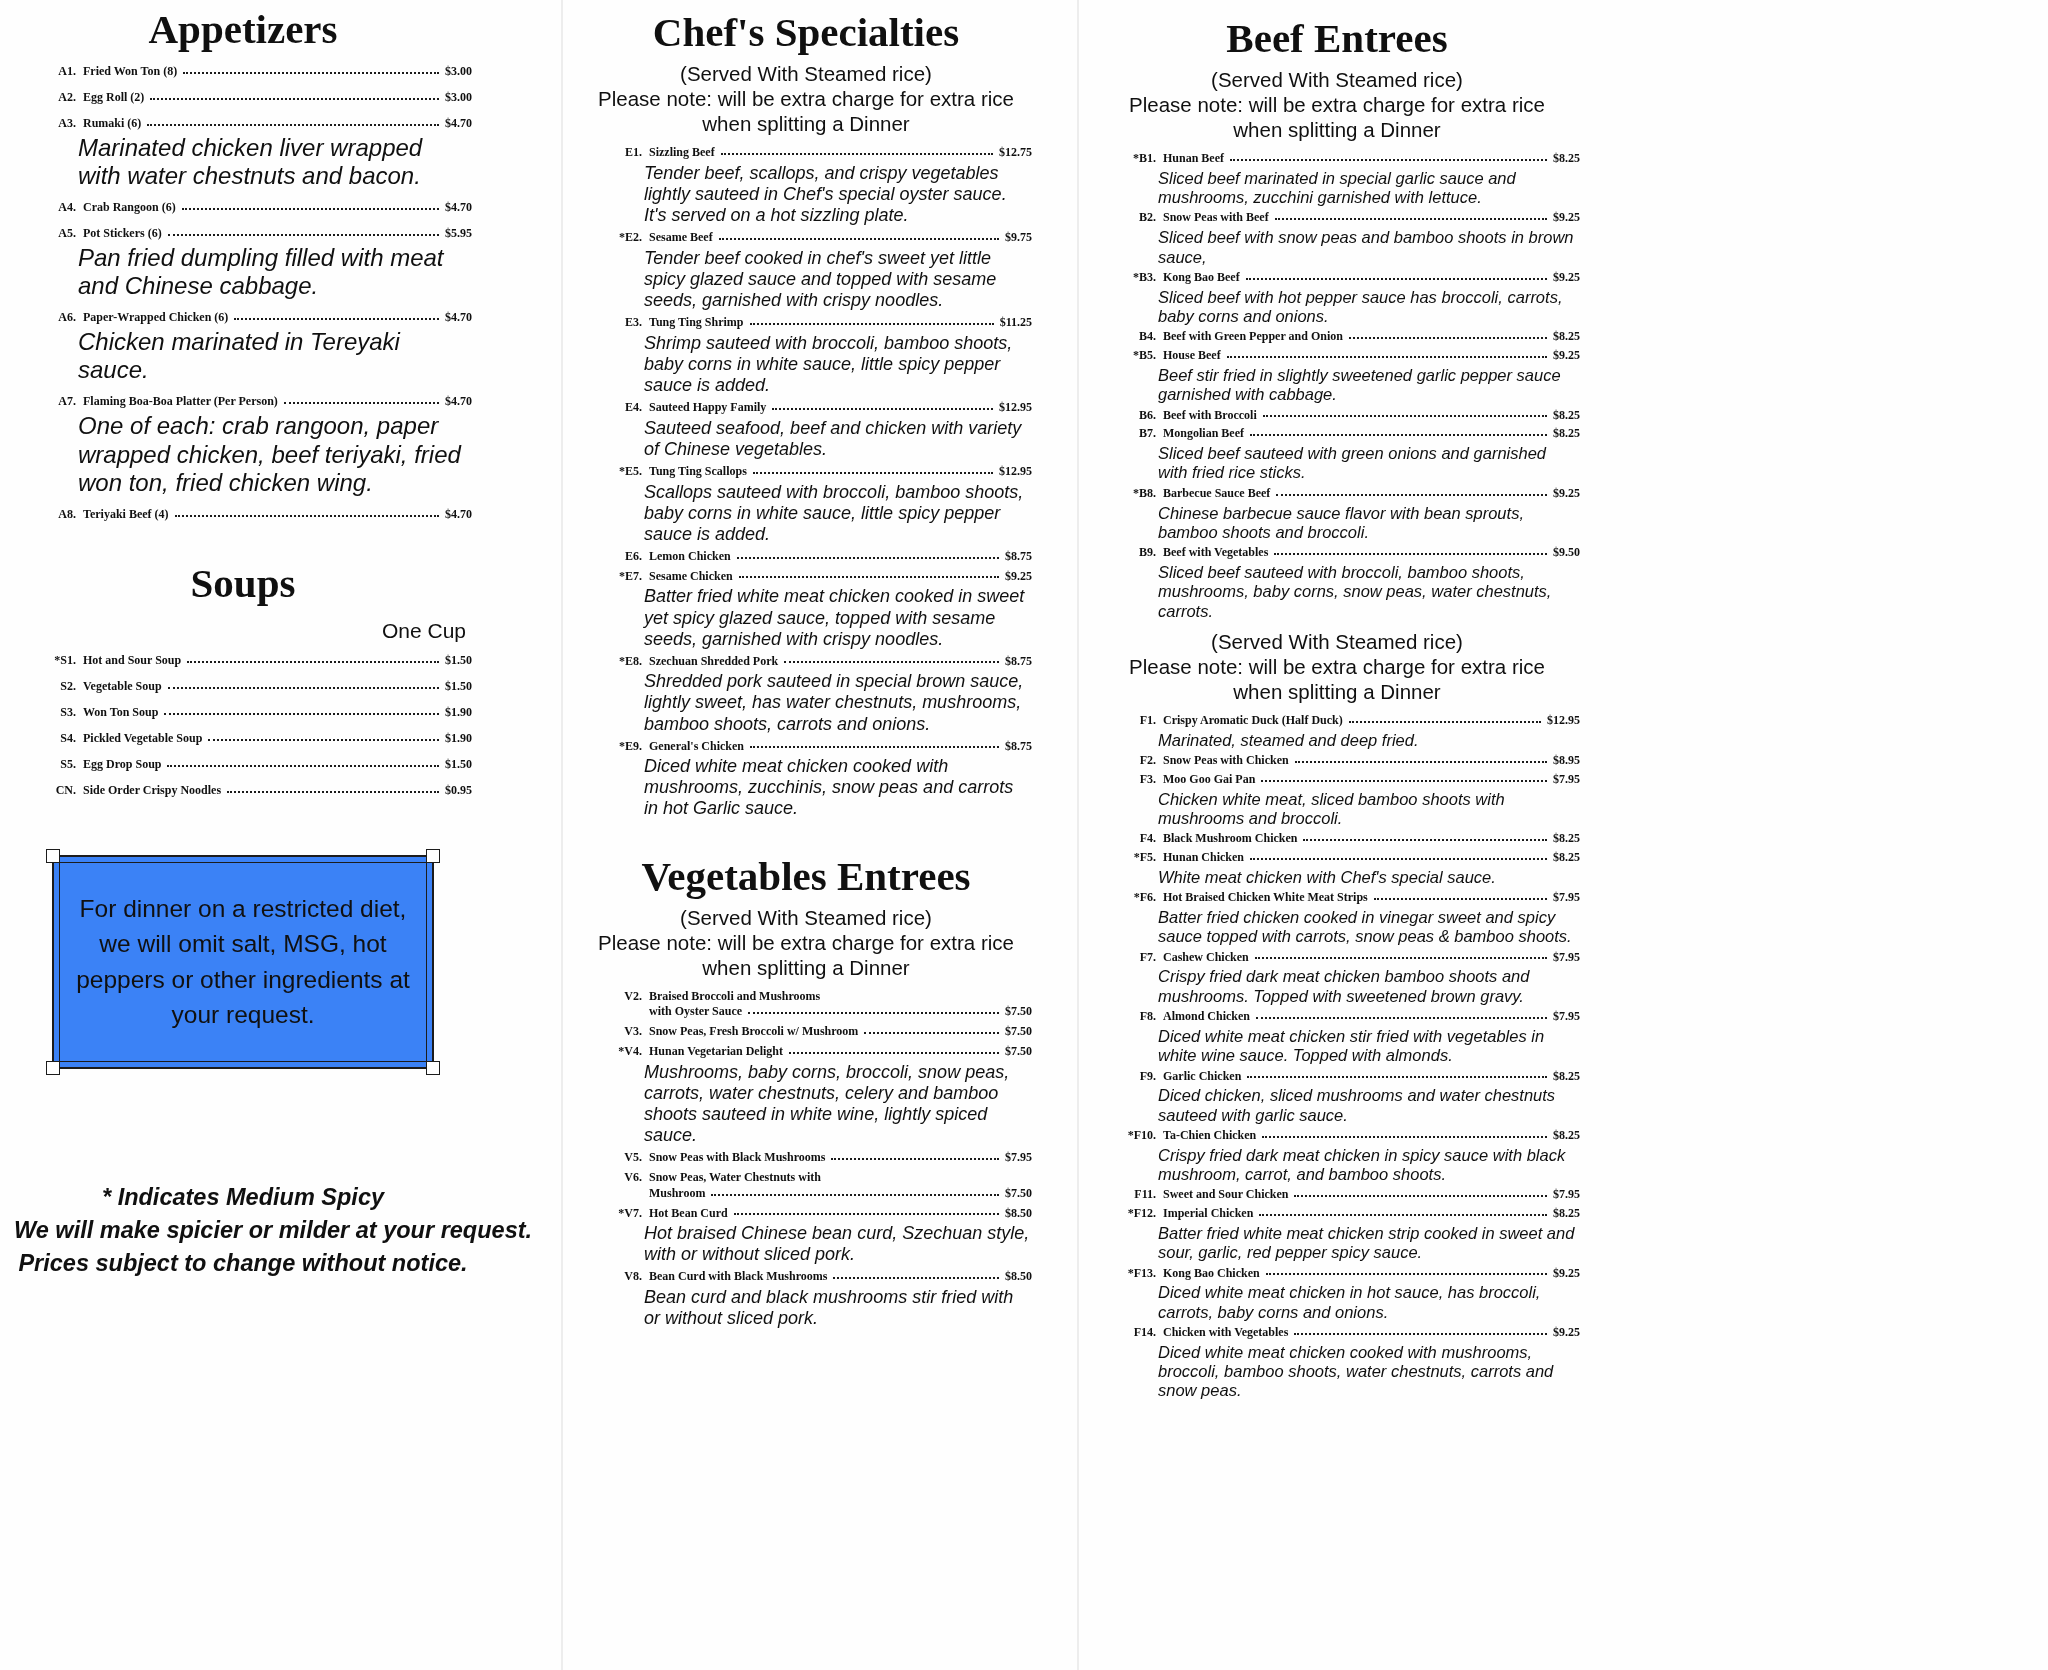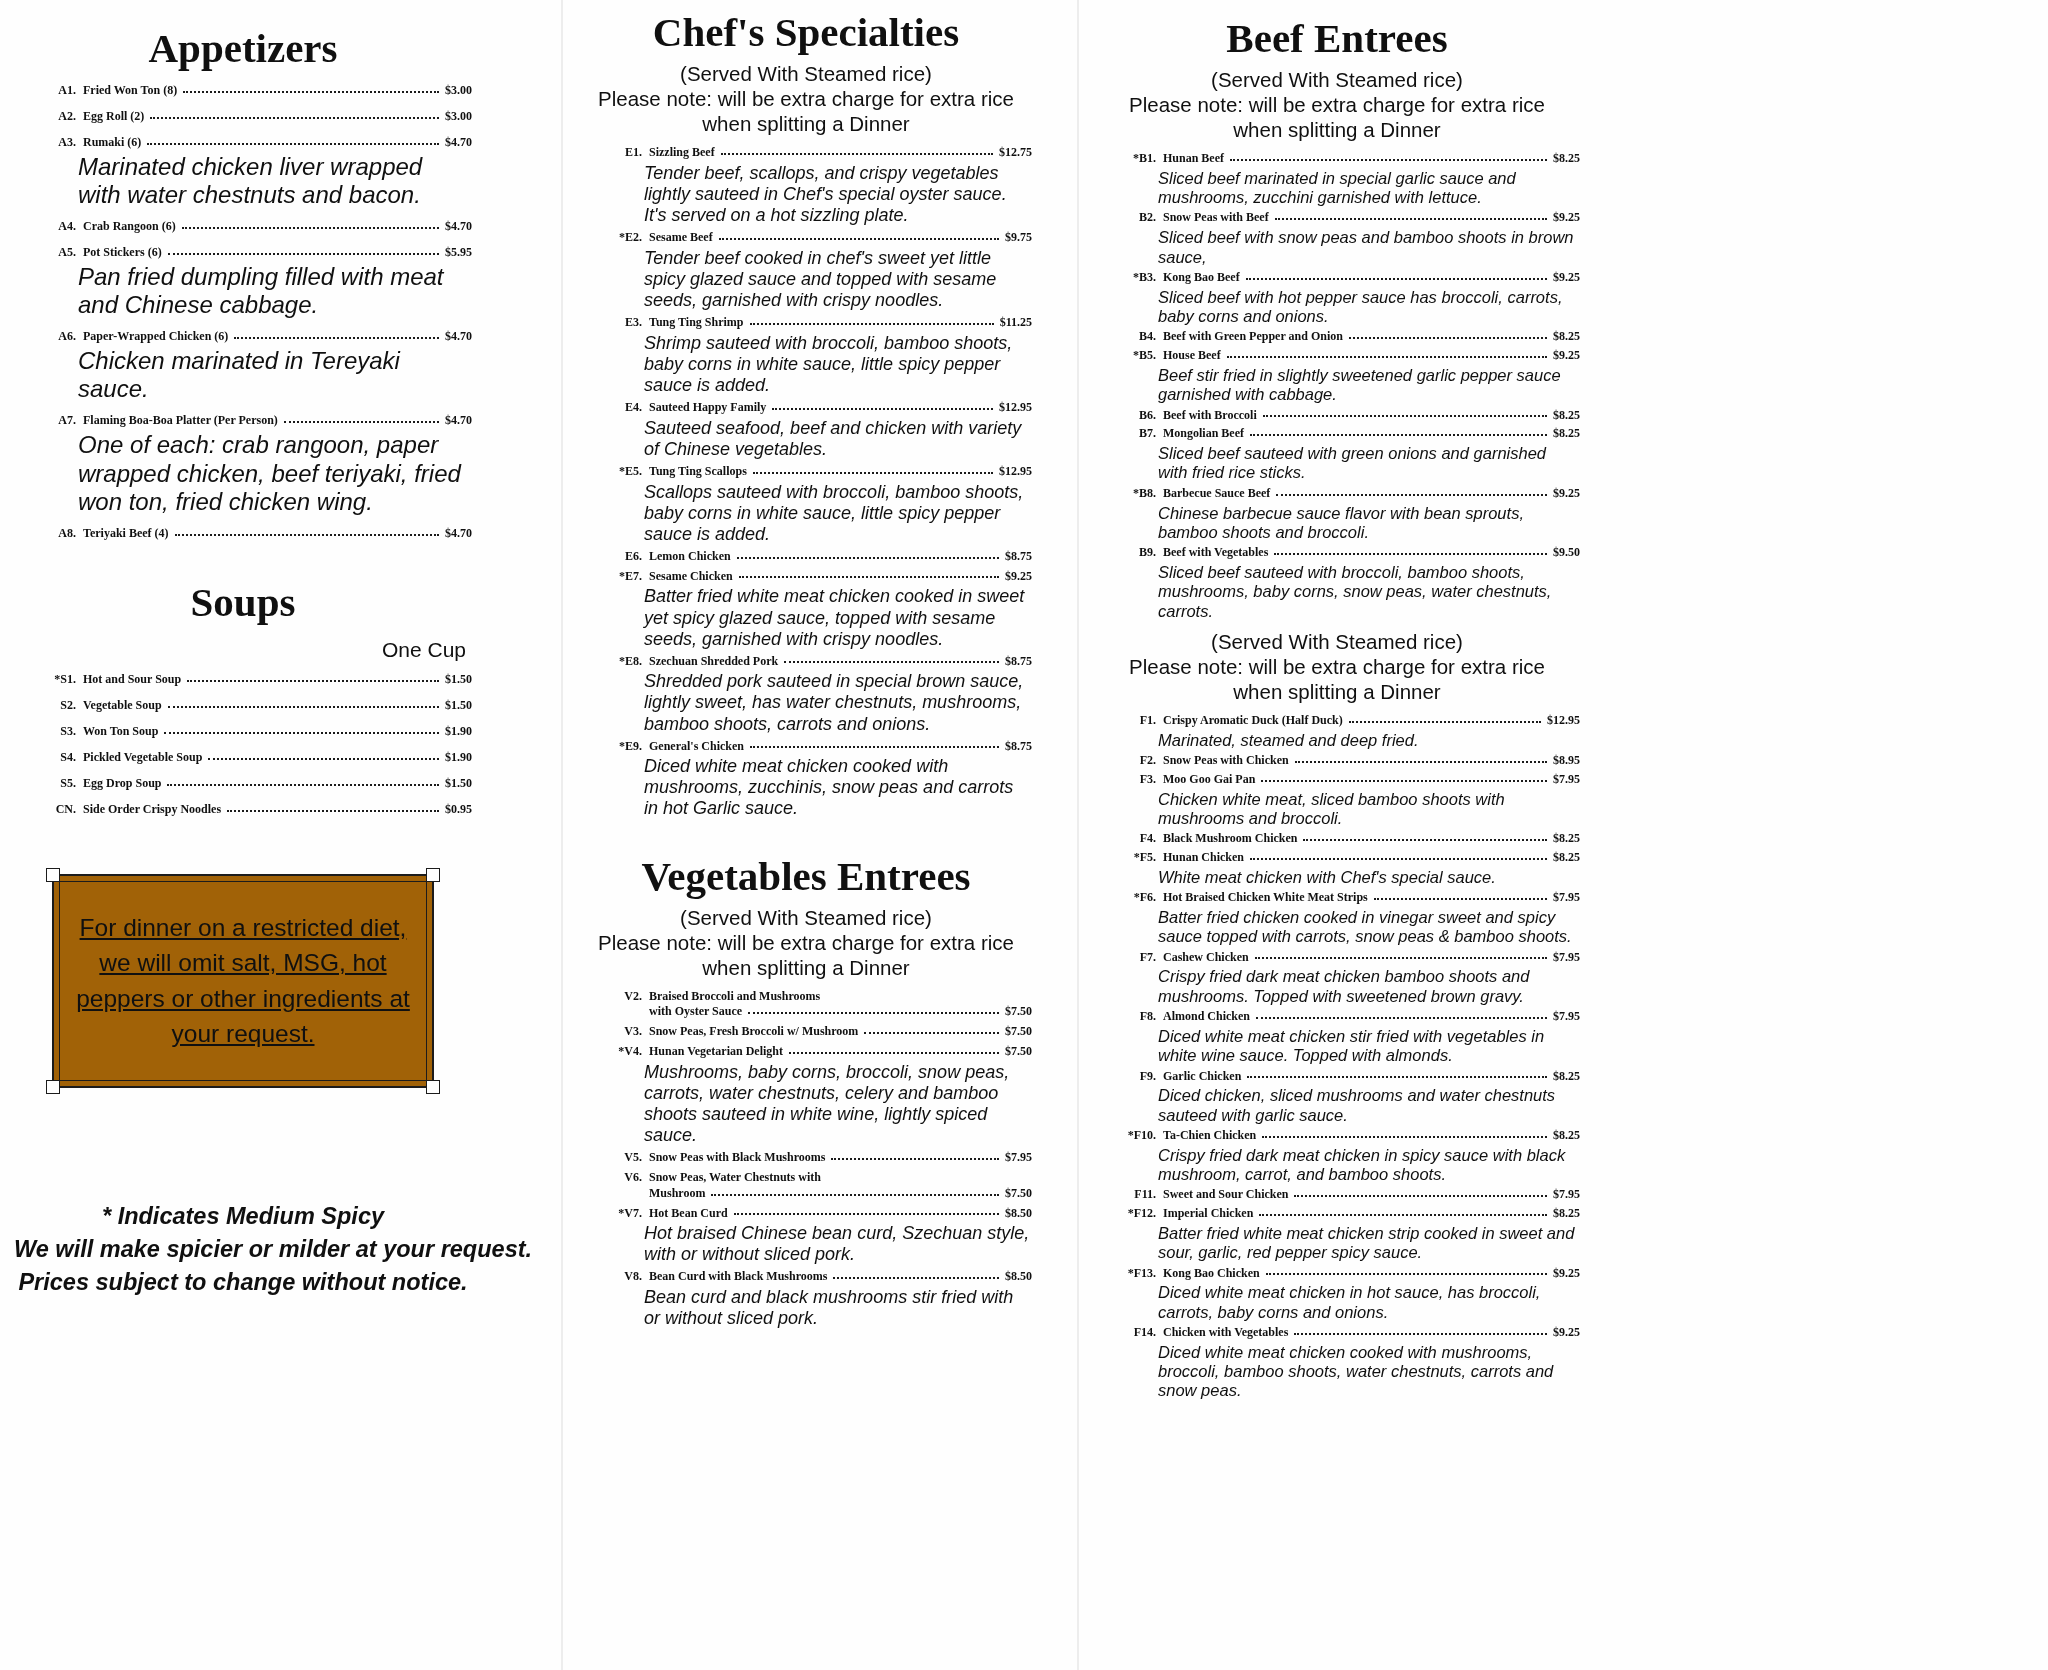--- a/index.html
+++ b/index.html
@@ -14,21 +14,21 @@
   #menu-root { position: absolute; inset: 0; overflow: hidden; background: #fefefe; }
 
   .fold-line {
     position: absolute; top: 0; bottom: 0; width: 2px;
     background: rgba(40,40,40,0.08);
   }
   #fold-1 { left: 561px; }
   #fold-2 { left: 1077px; }
 
   .menu-column { position: absolute; top: 0; }
-  #col1 { left: 14px;  width: 458px; padding-top: 24px; }
+  #col1 { left: 14px;  width: 458px; padding-top: 5px; }
   #col2 { left: 580px; width: 452px; padding-top: 8px; }
   #col3 { left: 1094px; width: 486px; padding-top: 14px; }
 
   .section-head { margin-bottom: 9px; }
   .section-title {
     font-size: 41px; font-weight: bold; text-align: center;
     margin: 0 0 5px 0; font-family: "Liberation Serif", serif;
   }
   .section-note {
     font-family: "Liberation Sans", sans-serif;
@@ -70,22 +70,21 @@
   #col3 .item-desc { font-size: 16.5px; }
 
   #col1 .menu-section + .menu-section { margin-top: 36px; }
   #col2 .menu-section + .menu-section { margin-top: 32px; }
   #col3 .menu-section + .menu-section { margin-top: 8px; }
 
   .diet-box {
     position: relative;
     margin: 56px auto 0 auto; width: 368px;
     border: 2px solid #1c1c1c; padding: 5px;
-    background: #a16207;
-    text-decoration: underline;
+    background: #3b82f6;
   }
   .diet-box-inner { border: 1px solid #1c1c1c; padding: 28px 16px; }
   .diet-text {
     font-family: "Liberation Sans", sans-serif;
     font-size: 24.5px; text-align: center; line-height: 1.45;
   }
   .box-corner {
     position: absolute; width: 12px; height: 12px;
     border: 1.5px solid #1c1c1c; background: #fff;
   }

